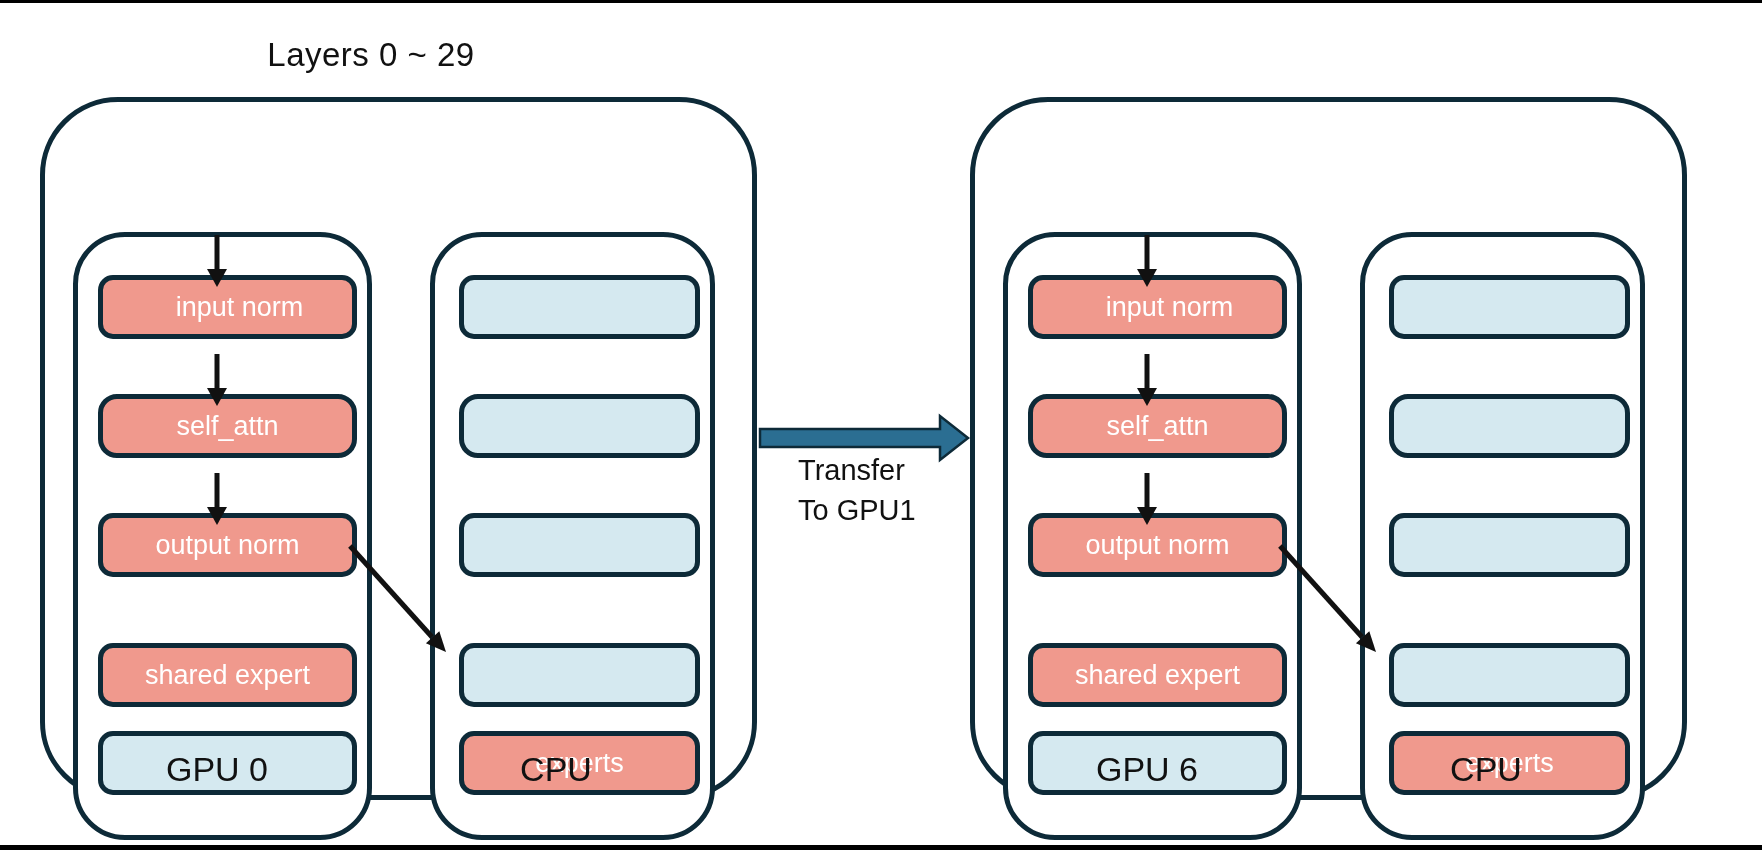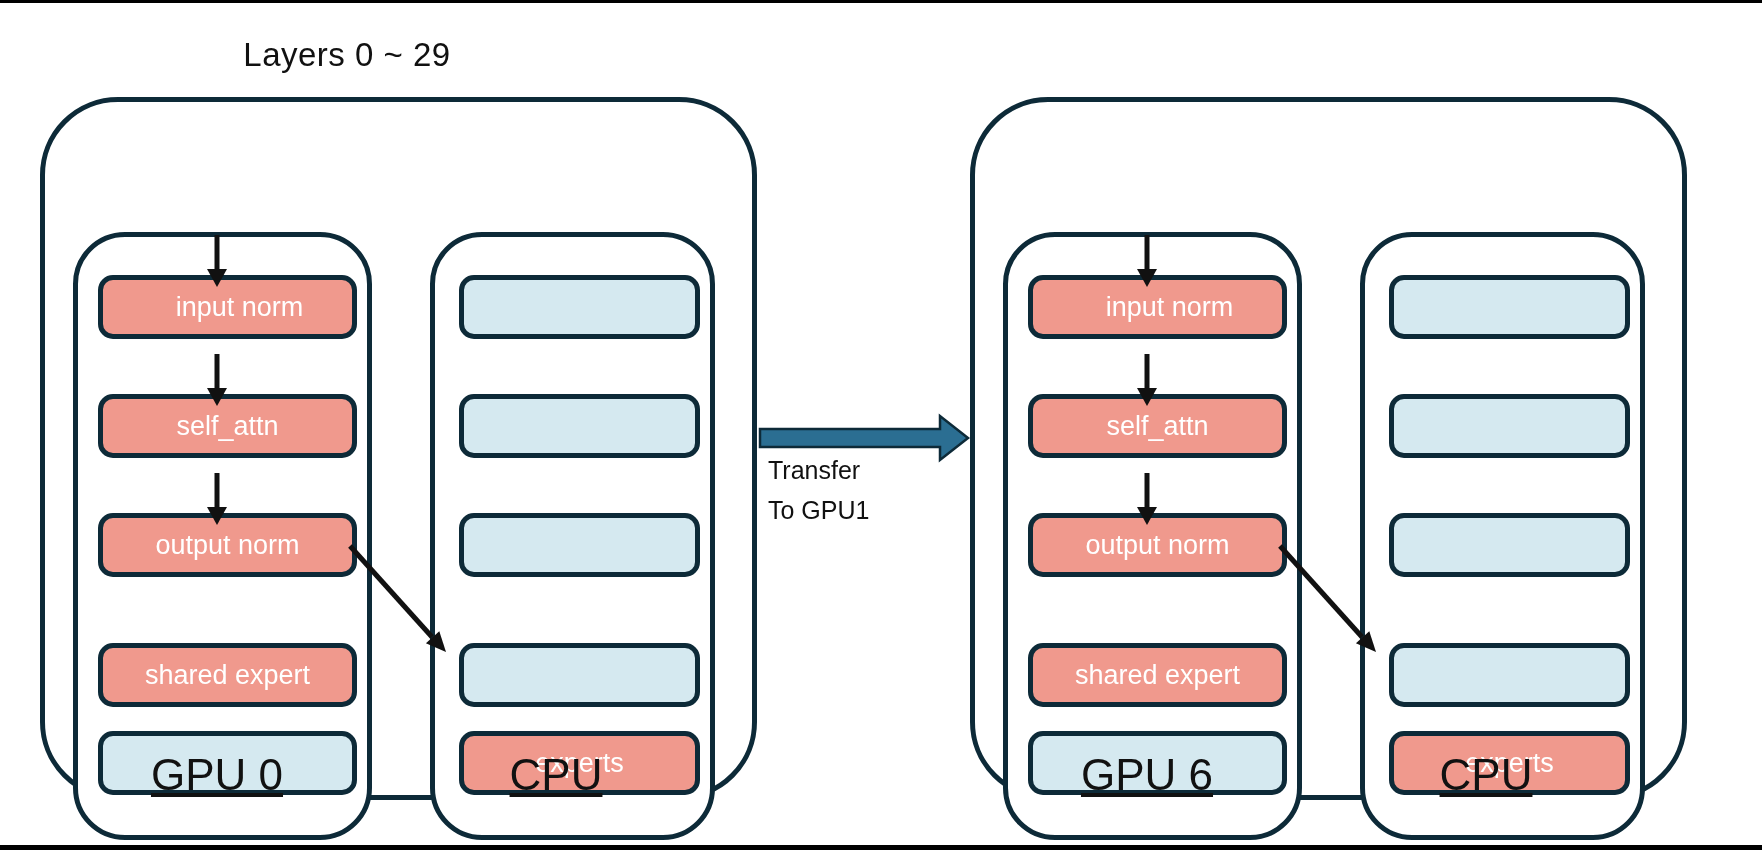--- a/index.html
+++ b/index.html
@@ -15,55 +15,55 @@
   body{font-family:"Liberation Sans",sans-serif;}
   #canvas{
     position:relative;width:1762px;height:850px;background:#ffffff;overflow:hidden;
   }
   .edge-line{position:absolute;left:0;width:100%;background:var(--edge-line);}
   .edge-line.top{top:0;height:3px;}
   .edge-line.bottom{bottom:0;height:5px;}
   .diagram{position:absolute;top:0;width:717px;height:850px;}
   .diagram-title{
     position:absolute;top:36px;transform:translateX(-50%);
-    font-size:33px;color:var(--text-dark);white-space:nowrap;letter-spacing:0.5px;
+    font-size:33px;color:var(--text-dark);white-space:nowrap;letter-spacing:0.5px;margin-left:24px;
   }
   .outer-box{
     position:absolute;left:0;top:97px;width:717px;height:703px;
     border:5px solid var(--border-navy);border-radius:78px;background:#ffffff;
   }
   .inner-col{
     position:absolute;top:130px;height:608px;
     border:5px solid var(--border-navy);border-radius:52px;background:#ffffff;
   }
   .inner-col.gpu{left:28px;width:299px;}
   .inner-col.cpu{left:385px;width:285px;}
   .mem-box{
     position:absolute;height:64px;border:5px solid var(--border-navy);border-radius:15px;
     display:flex;align-items:center;justify-content:center;
     font-size:27px;color:#ffffff;white-space:nowrap;
   }
   .inner-col.gpu .mem-box{left:20px;width:259px;}
   .inner-col.cpu .mem-box{left:24px;width:241px;}
   .mem-box.active{background:var(--box-active);}
   .mem-box.idle{background:var(--box-idle);}
-  .row0{top:38px;padding-left:24px;} .row1{top:157px;} .row2{top:276px;} .row3{top:395px;margin-top:11px;} .row4{top:494px;}
+  .row0{top:38px;padding-left:24px;} .row1{top:157px;border-radius:19px;} .row2{top:276px;} .row3{top:395px;margin-top:11px;} .row4{top:494px;}
   .device-label{
     position:absolute;top:750px;transform:translateX(-50%);
-    font-size:44px;color:var(--text-dark);white-space:nowrap;text-decoration:underline;
+    font-size:34px;color:var(--text-dark);white-space:nowrap;
   }
   .device-label.gpu{left:177px;}
   .device-label.cpu{left:516px;}
   #arrow-overlay{position:absolute;left:0;top:0;width:1762px;height:850px;pointer-events:none;}
   .flow-stroke{stroke:#111111;stroke-width:5;fill:none;}
   .flow-head{fill:#111111;stroke:none;}
   .transfer-poly{fill:var(--transfer-arrow);stroke:var(--border-navy);stroke-width:2.5;}
   .transfer-label{
-    position:absolute;left:768px;top:450px;
-    font-size:25px;line-height:40px;color:var(--text-dark);white-space:nowrap;
+    position:absolute;left:798px;top:450px;
+    font-size:29px;line-height:40px;color:var(--text-dark);white-space:nowrap;
   }
 </style>
 </head>
 <body>
 
 <div id="canvas">
 
   <div class="edge-line top"></div>
   <div class="edge-line bottom"></div>
 

